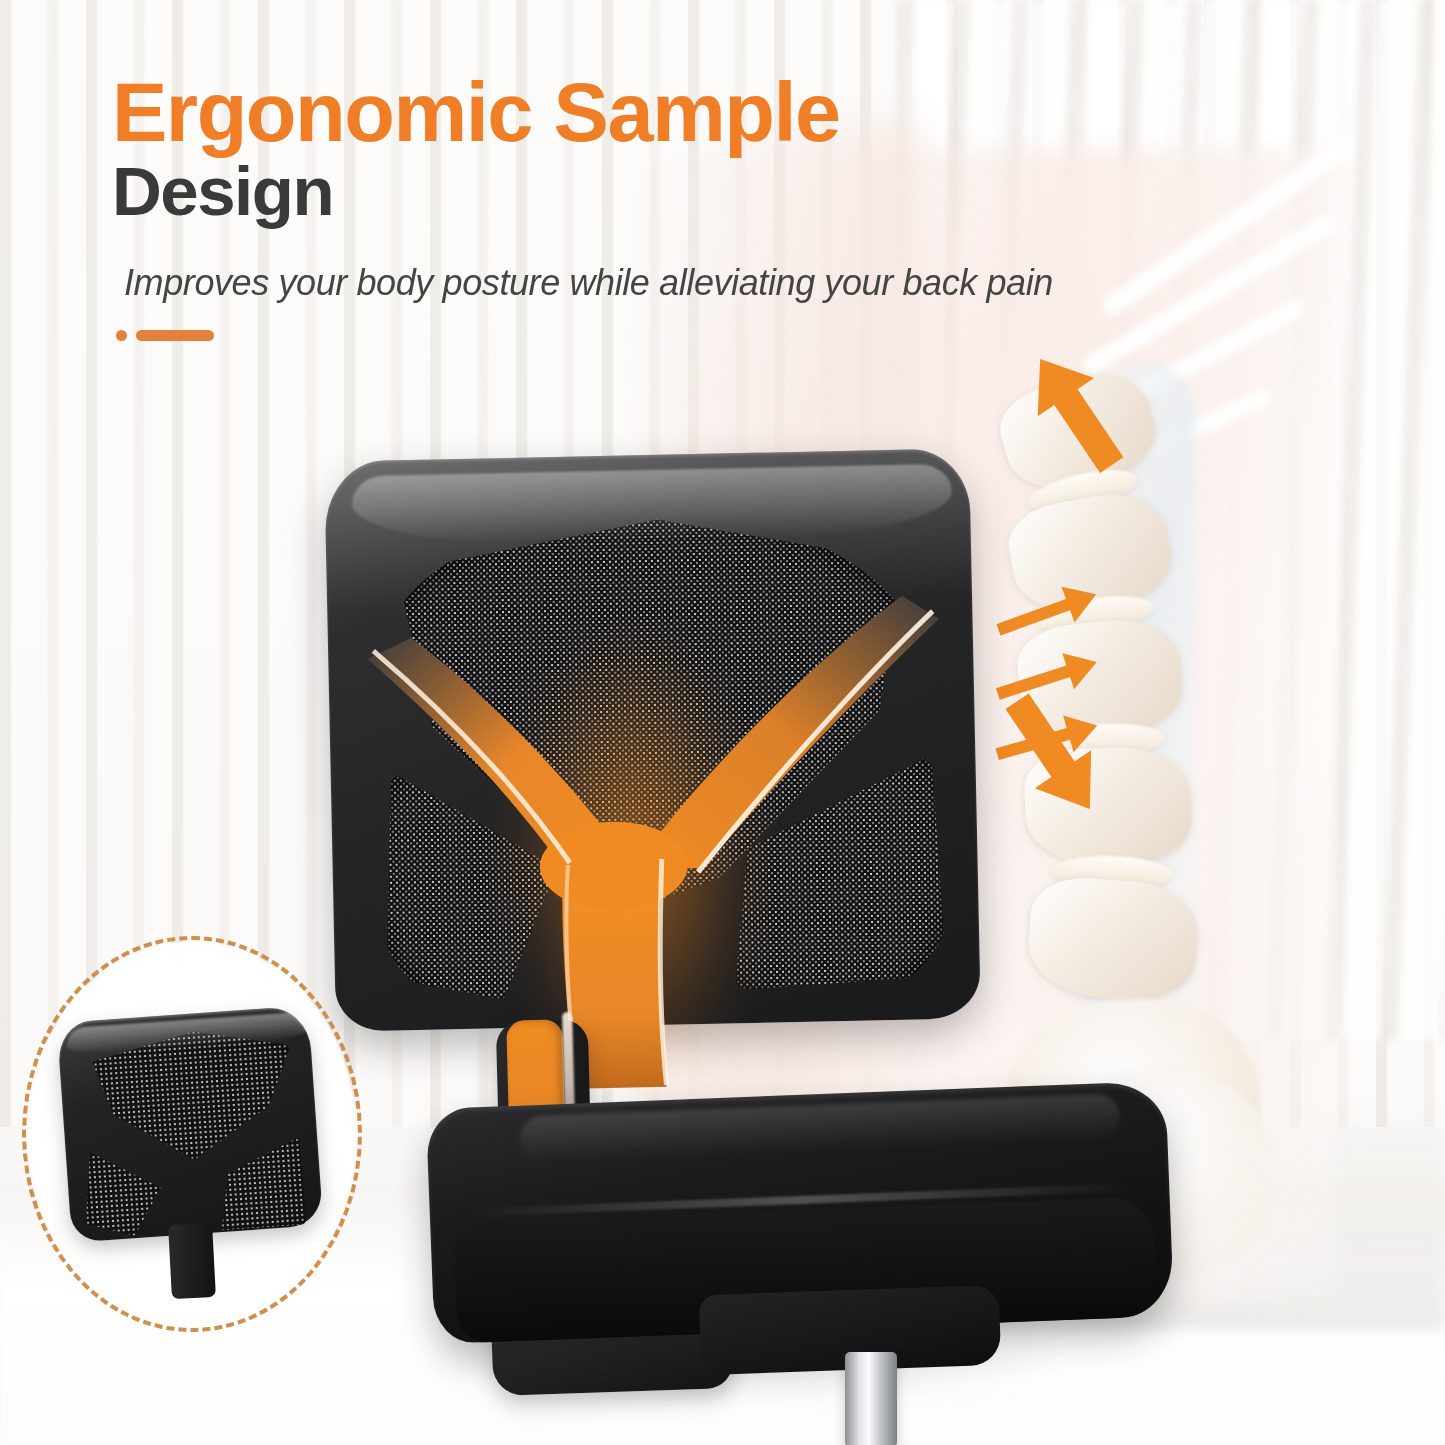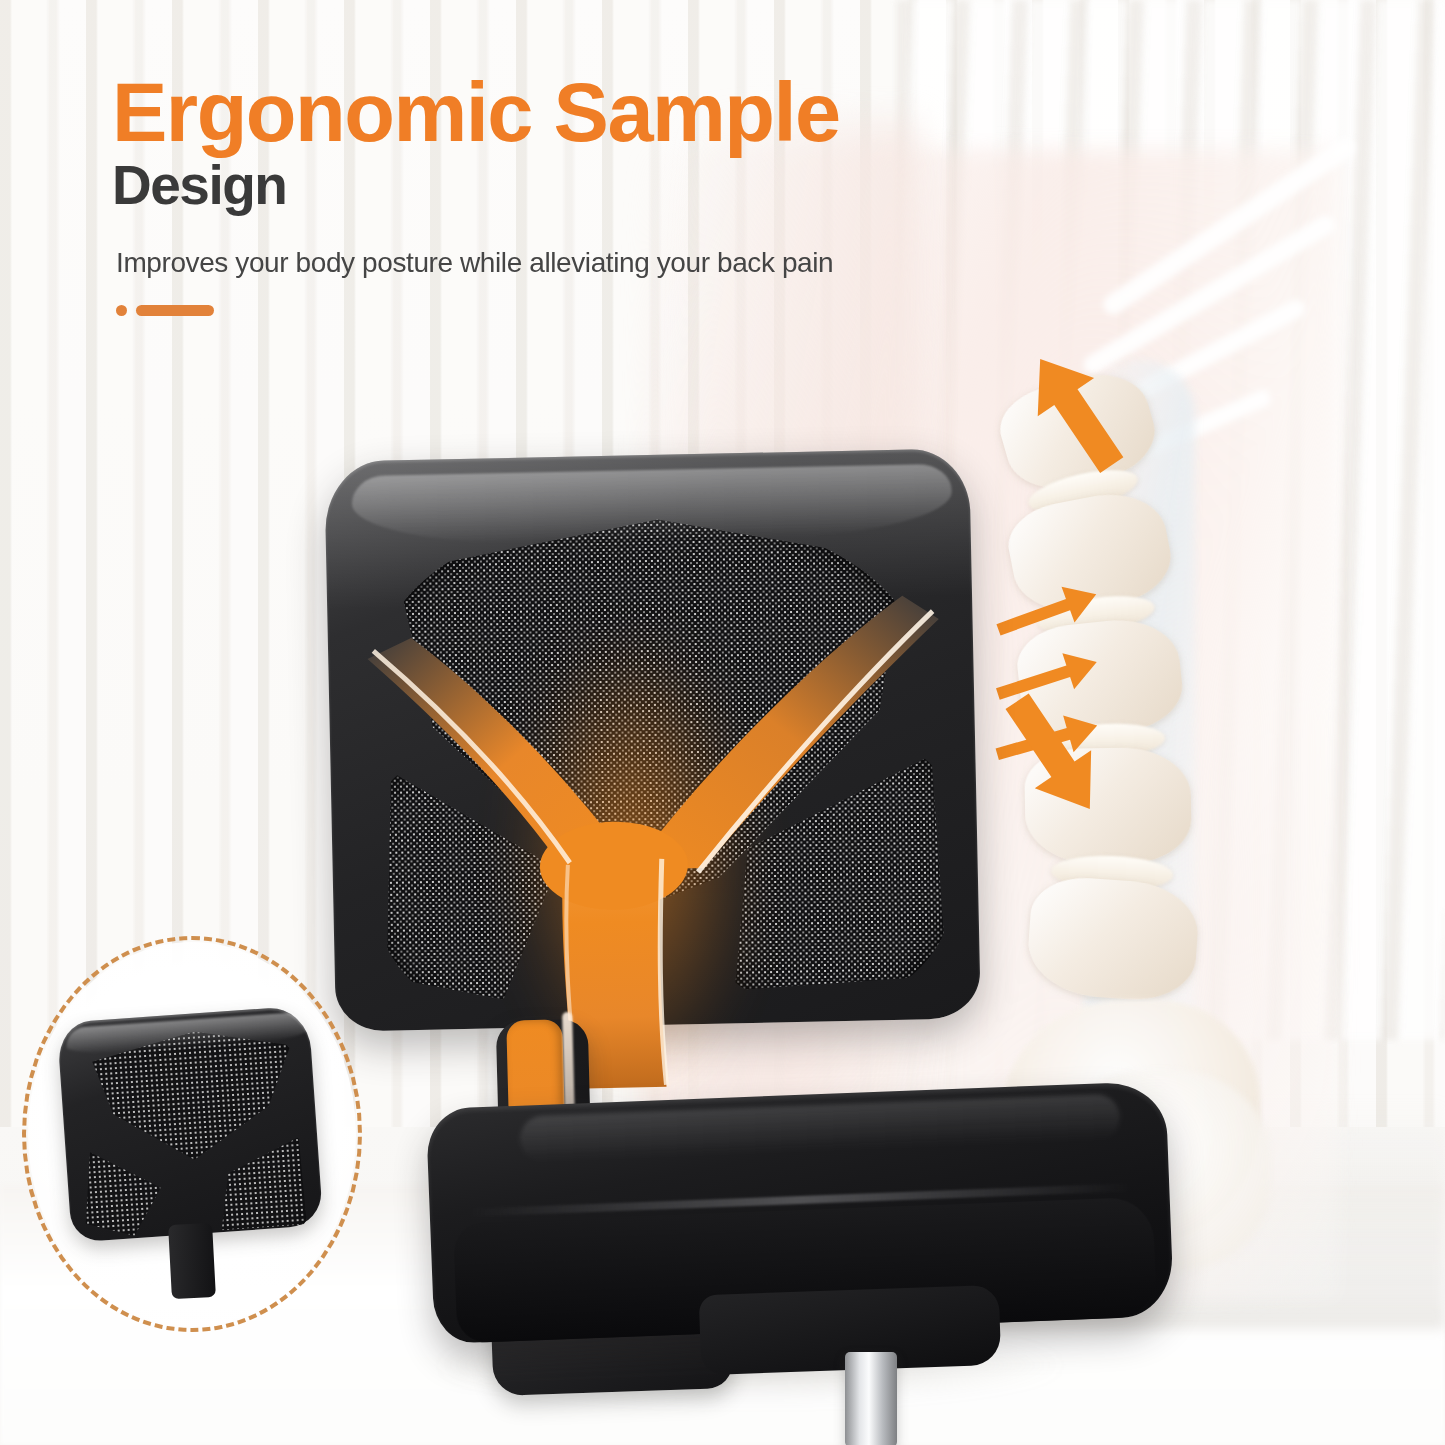--- a/index.html
+++ b/index.html
@@ -277,26 +277,26 @@
     border-radius:7px;transform:rotate(-3deg);
   }
 
   
   .copy{position:absolute;left:112px;top:72px;width:1120px;}
   .h1-line1{
     font-size:83px;font-weight:bold;line-height:.98;letter-spacing:-1.5px;
     color:#f07e26;margin:0;white-space:nowrap;
   }
   .h1-line2{
-    font-size:55px;font-weight:bold;line-height:1.02;letter-spacing:-1.5px;
+    font-size:69px;font-weight:bold;line-height:1.02;letter-spacing:-1.5px;
     color:#3a3a3a;margin:4px 0 0 0;white-space:nowrap;
   }
   .sub{
-    margin:34px 0 0 4px;font-size:28px;color:#454545;
-    letter-spacing:-.4px;white-space:nowrap;
+    margin:34px 0 0 12px;font-size:36px;color:#454545;
+    letter-spacing:-.4px;white-space:nowrap;font-style:italic;
   }
   .accent{margin:26px 0 0 4px;display:flex;align-items:center;gap:9px;}
   .accent-dot{width:11px;height:11px;border-radius:50%;background:#e2823a;display:block;}
   .accent-bar{width:78px;height:11px;border-radius:6px;background:#e2823a;display:block;}
 </style>
 </head>
 <body>
 
 <div id="stage">
 

